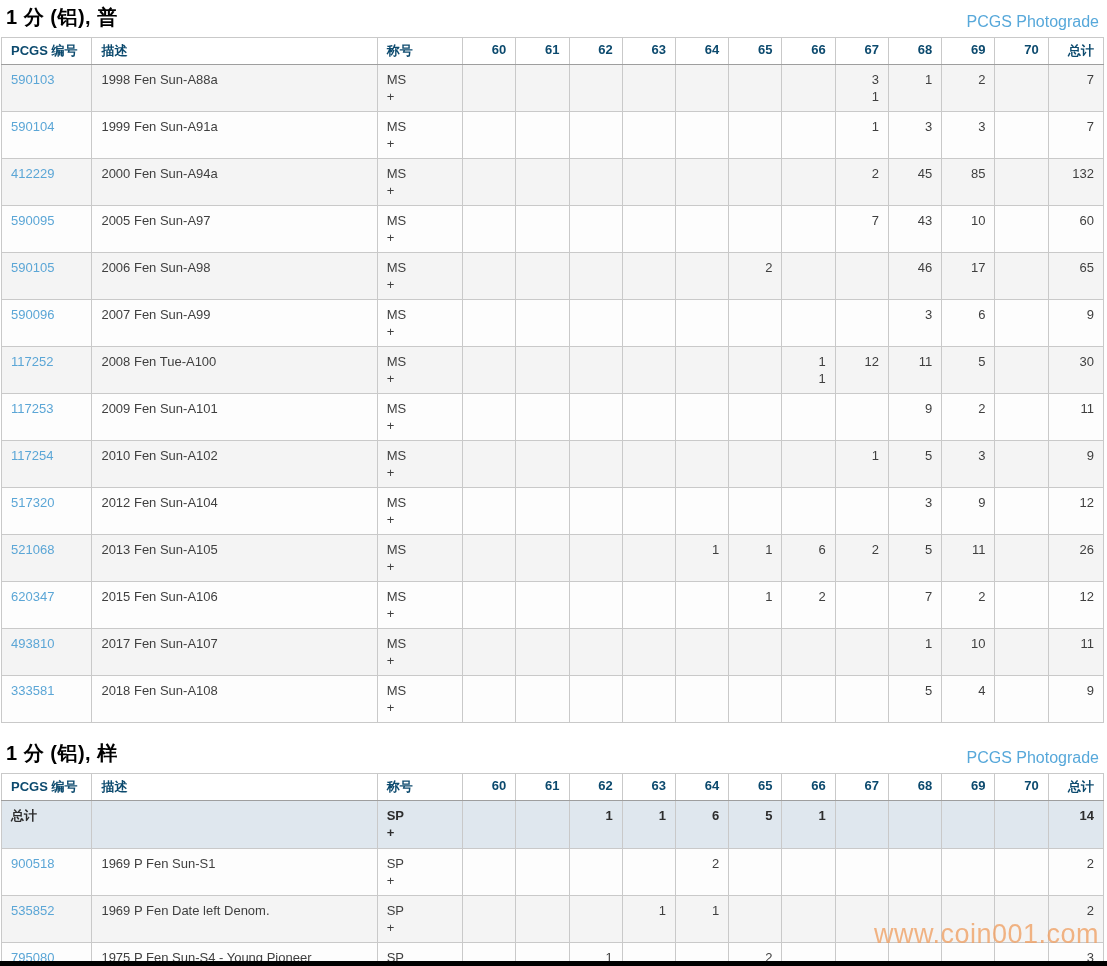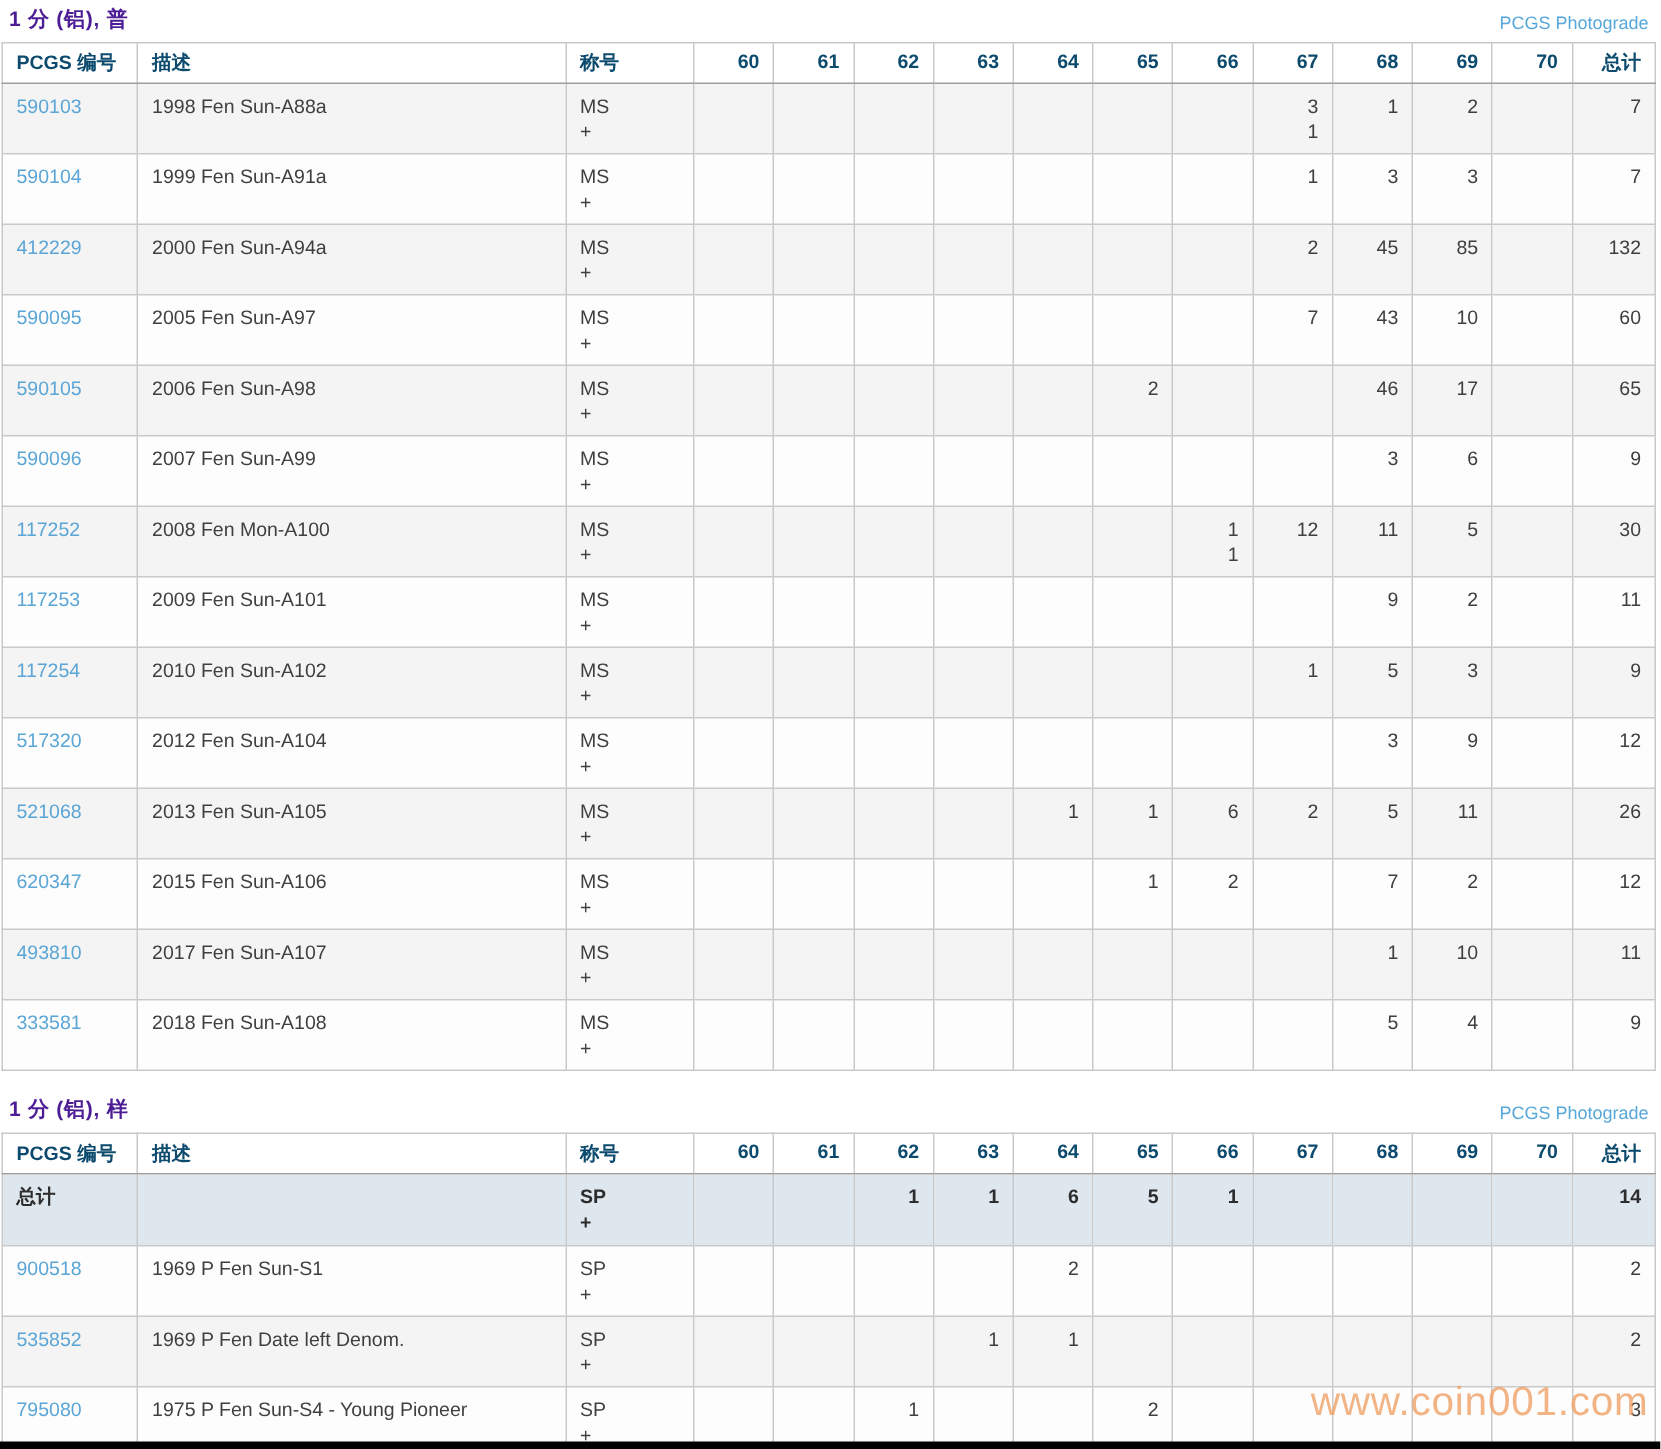--- a/index.html
+++ b/index.html
@@ -13,27 +13,27 @@
   }
   .page { position: relative; width: 1107px; height: 966px; }
 
   .section-head {
     display: flex;
     justify-content: space-between;
     align-items: flex-end;
     padding: 4px 8px 6px 6px;
   }
   .section-title {
-    font-size: 14px;
+    font-size: 20px;
     font-weight: bold;
-    color: #4c1d95;
+    color: #000000;
     letter-spacing: 0.5px;
   }
   .pg-link {
-    font-size: 12px;
+    font-size: 16px;
     color: #57a8da;
     text-decoration: none;
     cursor: pointer;
   }
   .section-2 { margin-top: 13px; }
 
   table {
     border-collapse: collapse;
     table-layout: fixed;
     width: 1103px;
@@ -297,21 +297,21 @@
               <span class="line">3</span>
             </td>
             <td class="num">
               <span class="line">6</span>
             </td>
             <td class="num"></td>
             <td class="num">9</td>
           </tr>
           <tr>
             <td><a class="pcgs-num">117252</a></td>
-            <td>2008 Fen Mon-A100</td>
+            <td>2008 Fen Tue-A100</td>
             <td>
               <span class="line">MS</span>
               <span class="line">+</span>
             </td>
             <td class="num"></td>
             <td class="num"></td>
             <td class="num"></td>
             <td class="num"></td>
             <td class="num"></td>
             <td class="num"></td>

